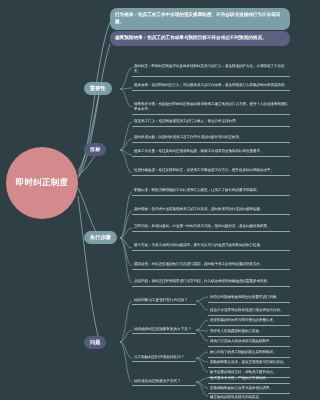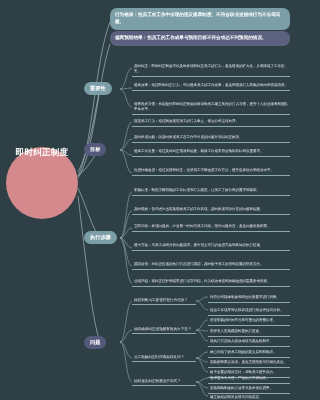--- a/index.html
+++ b/index.html
@@ -10,21 +10,21 @@
     overflow:hidden;position:relative;
   }
   #canvas{position:absolute;inset:0;width:300px;height:400px;}
   .edges{position:absolute;left:0;top:0;width:300px;height:400px;pointer-events:none;}
 
   .node{position:absolute;box-sizing:border-box;color:#ffffff;}
 
   
   .root{
     left:6px;top:147px;width:72px;height:72px;border-radius:50%;
-    background:#d4898d;display:flex;justify-content:center;
+    background:#d4898d;display:flex;align-items:center;justify-content:center;
     font-size:8.5px;font-weight:bold;letter-spacing:.3px;text-align:center;
   }
 
   
   .callout{
     border-radius:7px;padding:4px 5px;font-size:4.6px;line-height:1.5;
     font-weight:bold;text-align:left;
   }
   .callout.teal{background:#7c9ea6;}
   .callout.purple{background:#5c617f;}

